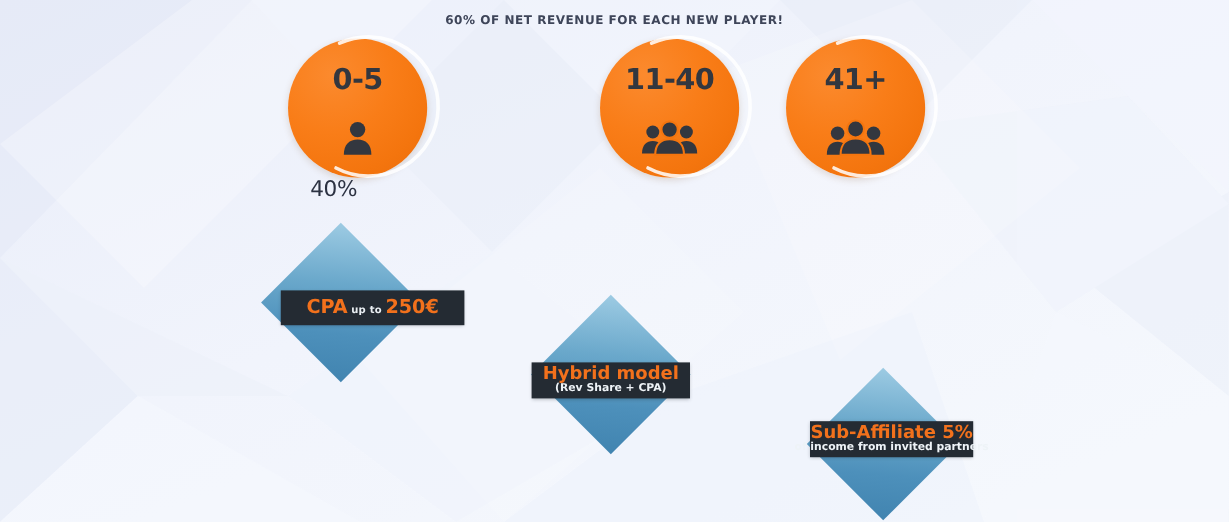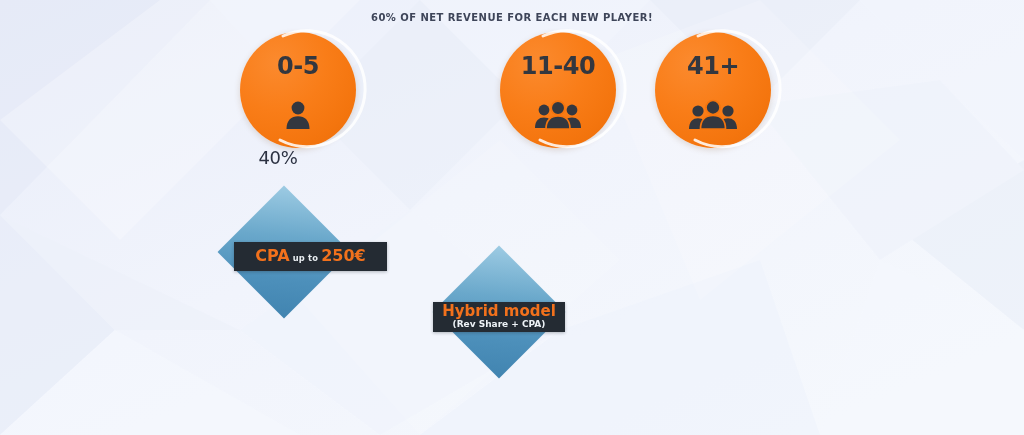--- a/index.html
+++ b/index.html
@@ -255,22 +255,29 @@
 
   <div class="diamond-block" id="badge-cpa" style="left:218px; top:191px;">
     <div class="diamond"></div>
     <div class="band" style="left:16px; top:51px; width:153px; height:29px;">
       <div class="band-main" style="font-size:16px;">
         <span>CPA</span><span class="muted" style="margin:0 3px;">up to</span><span>250€</span>
       </div>
     </div>
   </div>
 
-  <div class="diamond-block" id="badge-hybrid" style="left:433px; top:251px;">
+  <div class="diamond-block" id="badge-hybrid" style="left:443px; top:251px;">
     <div class="diamond"></div>
     <div class="band" style="left:0px; top:51px; width:132px; height:30px;">
       <div class="band-main" style="font-size:15px;">Hybrid model</div>
       <div class="band-sub" style="font-size:9px;">(Rev Share + CPA)</div>
     </div>
   </div>
 
+  <div class="diamond-block" id="badge-sub" style="left:669px; top:311px;">
+    <div class="diamond"></div>
+    <div class="band" style="left:6px; top:40px; width:136px; height:30px;">
+      <div class="band-main" style="font-size:15px;">Sub-Affiliate 5%</div>
+      <div class="band-sub" style="font-size:9px;">of income from invited partners</div>
+    </div>
+  </div>
 
 </div>
 
 </body></html>

